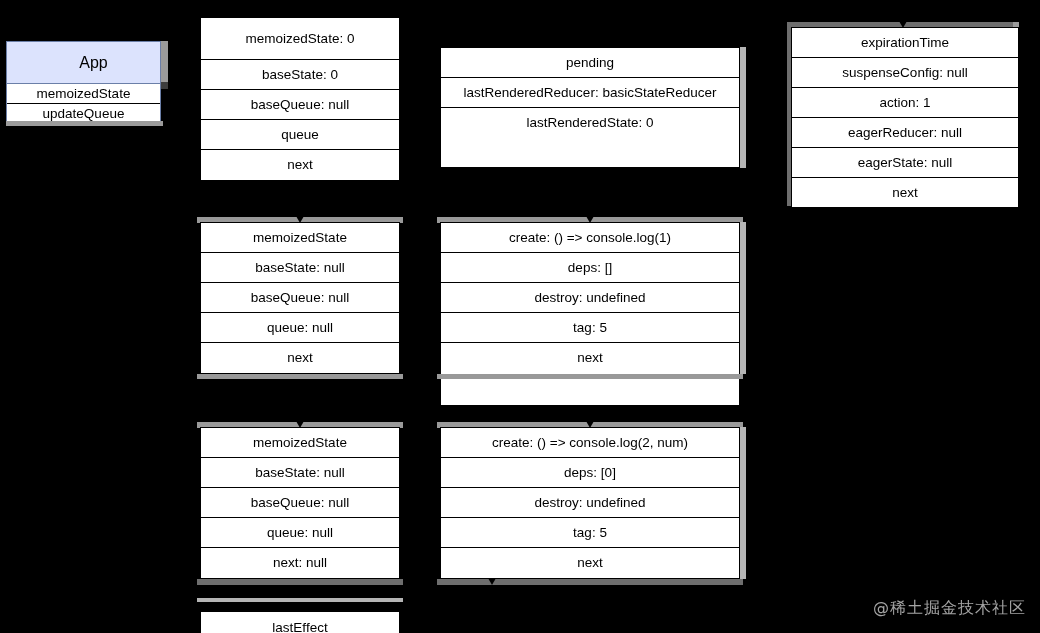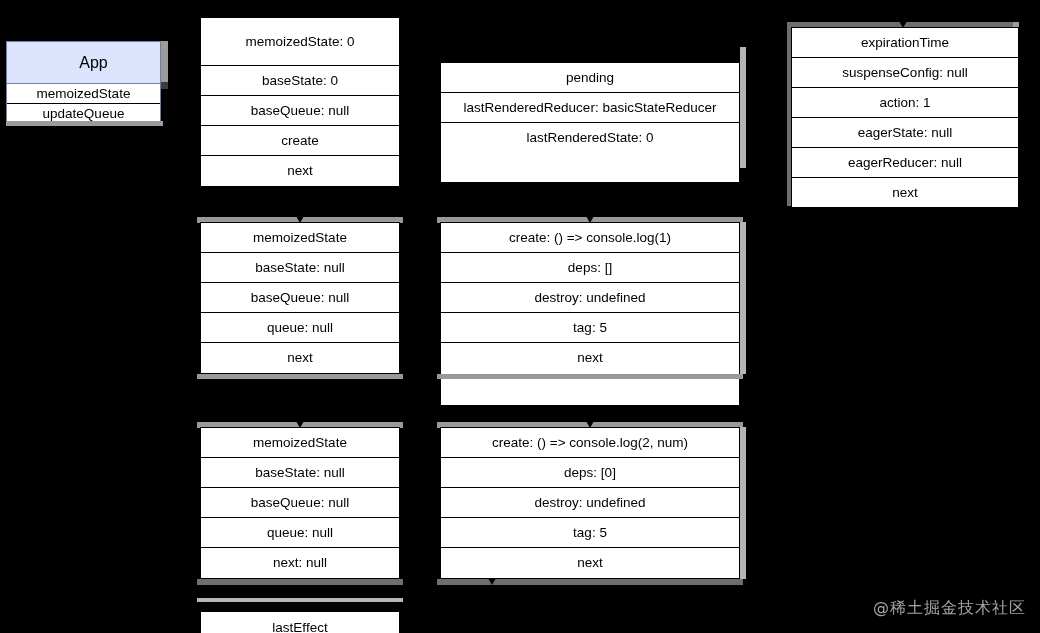--- a/index.html
+++ b/index.html
@@ -146,45 +146,45 @@
   <div class="app-node node">
     <div class="title">App</div>
     <div class="row">memoizedState</div>
     <div class="row">updateQueue</div>
   </div>
   <div class="app-handle-right"></div>
   <div class="app-handle-right2"></div>
   <div class="app-handle-bottom"></div>
 
   <div class="node" style="left:200px; top:17px; width:200px; height:152px;">
-    <div class="row" style="height:48px">memoizedState: 0</div>
+    <div class="row" style="height:42px">memoizedState: 0</div>
     <div class="row" style="height:30px">baseState: 0</div>
     <div class="row" style="height:30px">baseQueue: null</div>
-    <div class="row" style="height:30px">create</div>
-    <div class="row" style="height:30px">next</div>
-  </div>
-
-  <div class="node" style="left:440px; top:62px; width:300px; height:121px;">
+    <div class="row" style="height:30px">queue</div>
+    <div class="row" style="height:30px">next</div>
+  </div>
+
+  <div class="node" style="left:440px; top:47px; width:300px; height:121px;">
     <div class="row" style="height:30px">pending</div>
     <div class="row" style="height:30px">lastRenderedReducer: basicStateReducer</div>
     <div class="row" style="height:29px">lastRenderedState: 0</div>
   </div>
   <div class="vbar" style="left:740px; top:47px; height:121px; background:#b5b5b5;"></div>
 
   <div class="bar dark" style="left:787px; top:22px; width:232px;">
     <span class="notch"></span>
   </div>
   <div class="vbar" style="left:787px; top:22px; height:184px;"></div>
   <div class="vbar" style="left:1013px; top:22px; height:184px; background:#9b9b9b;"></div>
   <div class="node" style="left:791px; top:27px; width:228px; height:181px;">
     <div class="row" style="height:30px">expirationTime</div>
     <div class="row" style="height:30px">suspenseConfig: null</div>
     <div class="row" style="height:30px">action: 1</div>
+    <div class="row" style="height:30px">eagerReducer: null</div>
     <div class="row" style="height:30px">eagerState: null</div>
-    <div class="row" style="height:30px">eagerReducer: null</div>
     <div class="row" style="height:29px">next</div>
   </div>
 
   <div class="bar" style="left:197px; top:217px; width:206px;">
     <span class="notch"></span>
   </div>
   <div class="node" style="left:200px; top:222px; width:200px; height:152px;">
     <div class="row" style="height:30px">memoizedState</div>
     <div class="row" style="height:30px">baseState: null</div>
     <div class="row" style="height:30px">baseQueue: null</div>

